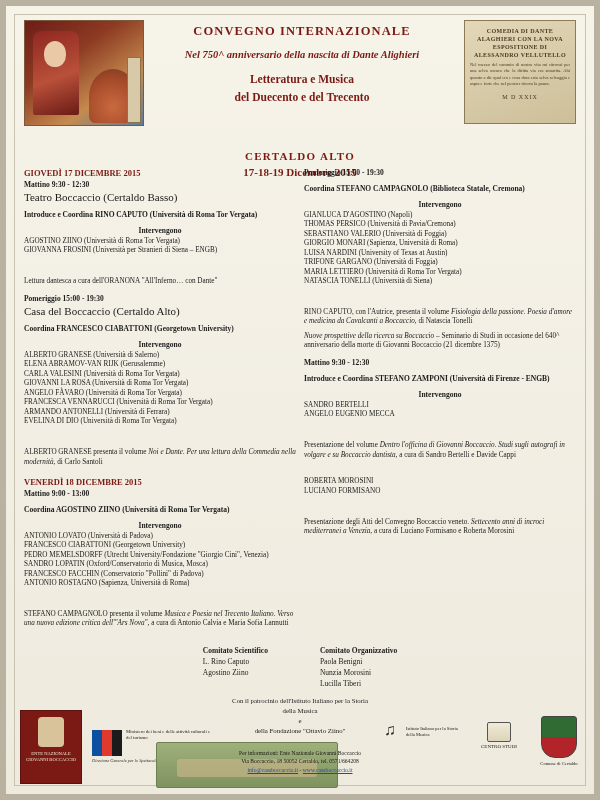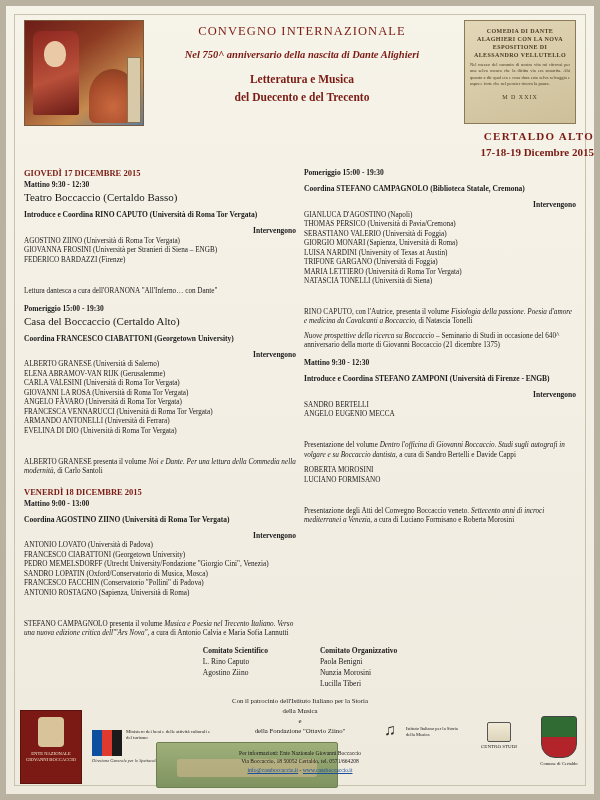--- a/index.html
+++ b/index.html
@@ -61,33 +61,33 @@
     text-align:center;
     font-family:"Liberation Serif", serif;
   }
   .hdr-right-img .bk-title{font-size:6px;font-weight:bold;letter-spacing:.4px;}
   .hdr-right-img .bk-body{margin-top:3px;font-size:4.5px;text-align:justify;}
   .hdr-right-img .bk-foot{margin-top:6px;font-size:6px;letter-spacing:1px;}
   .hdr-center{
     position:absolute;left:132px;right:128px;top:4px;text-align:center;
   }
   .t-convegno{
-    color:#7a1a12;font-size:12.5px;font-weight:normal;letter-spacing:1.1px;
+    color:#7a1a12;font-size:12.5px;font-weight:bold;letter-spacing:1.1px;
     margin-top:4px;
   }
   .t-anniv{
     color:#7a1a12;font-size:10.5px;font-style:italic;font-weight:bold;
     margin-top:10px;
   }
   .t-lett{
     color:#7a1a12;font-size:11.5px;font-weight:bold;margin-top:12px;line-height:1.35;
   }
   
   .subheader{
-    position:absolute;left:0;right:0;top:124px;text-align:right;
+    position:absolute;left:0;right:0;top:144px;text-align:center;
   }
   .t-certaldo{
     color:#7a1a12;font-size:11px;font-weight:bold;letter-spacing:1.3px;
   }
   .t-dates{
     color:#7a1a12;font-size:11px;font-weight:bold;margin-top:4px;
   }
   
   .cols{
     position:absolute;left:18px;right:18px;top:160px;height:470px;
@@ -103,21 +103,21 @@
   .time{
     font-size:7.5px;margin-top:2px;font-weight:bold;
   }
   .venue{
     font-size:11px;margin-top:2px;
   }
   .role{
     font-size:7.5px;margin-top:7px;font-weight:bold;
   }
   .interv-h{
-    font-size:7.5px;font-weight:bold;text-align:right;margin-top:7px;
+    font-size:7.5px;font-weight:bold;text-align:center;margin-top:7px;
   }
   .person{
     font-size:7.2px;margin-top:1.5px;
   }
   .note{
     font-size:7.2px;margin-top:23px;line-height:1.3;
   }
   .it{font-style:italic;}
   
   .committees{
@@ -235,21 +235,20 @@
 
     <div class="col col-left">
 
       <div class="day">GIOVEDÌ 17 DICEMBRE 2015</div>
       <div class="time">Mattino 9:30 - 12:30</div>
       <div class="venue">Teatro Boccaccio (Certaldo Basso)</div>
       <div class="role">Introduce e Coordina RINO CAPUTO (Università di Roma Tor Vergata)</div>
       <div class="interv-h">Intervengono</div>
       <div class="person">AGOSTINO ZIINO (Università di Roma Tor Vergata)</div>
       <div class="person">GIOVANNA FROSINI (Università per Stranieri di Siena – ENGB)</div>
-      <div class="person">FEDERICO BARDAZZI (Firenze)</div>
       <div class="note"><span>Lettura dantesca a cura dell'ORANONA "All'Inferno… con Dante"</span></div>
 
       <div class="time" style="margin-top:8px">Pomeriggio 15:00 - 19:30</div>
       <div class="venue">Casa del Boccaccio (Certaldo Alto)</div>
       <div class="role">Coordina FRANCESCO CIABATTONI (Georgetown University)</div>
       <div class="interv-h">Intervengono</div>
       <div class="person">ALBERTO GRANESE (Università di Salerno)</div>
       <div class="person">ELENA ABRAMOV-VAN RIJK (Gerusalemme)</div>
       <div class="person">CARLA VALESINI (Università di Roma Tor Vergata)</div>
       <div class="person">GIOVANNI LA ROSA (Università di Roma Tor Vergata)</div>
@@ -299,21 +298,21 @@
         <span class="it">Nuove prospettive della ricerca su Boccaccio</span><span> – Seminario di Studi in occasione del 640^ anniversario della morte di Giovanni Boccaccio (21 dicembre 1375)</span>
       </div>
       <div class="time" style="margin-top:8px">Mattino 9:30 - 12:30</div>
       <div class="role">Introduce e Coordina STEFANO ZAMPONI (Università di Firenze - ENGB)</div>
       <div class="interv-h">Intervengono</div>
       <div class="person">SANDRO BERTELLI</div>
       <div class="person">ANGELO EUGENIO MECCA</div>
       <div class="note">
         <span>Presentazione del volume </span><span class="it">Dentro l'officina di Giovanni Boccaccio. Studi sugli autografi in volgare e su Boccaccio dantista</span><span>, a cura di Sandro Bertelli e Davide Cappi</span>
       </div>
-      <div class="person" style="margin-top:6px">ROBERTA MOROSINI</div>
+      <div class="person" style="margin-top:17px">ROBERTA MOROSINI</div>
       <div class="person">LUCIANO FORMISANO</div>
       <div class="note">
         <span>Presentazione degli Atti del Convegno Boccaccio veneto. </span><span class="it">Settecento anni di incroci mediterranei a Venezia</span><span>, a cura di Luciano Formisano e Roberta Morosini</span>
       </div>
     </div>
   </div>
 
   <div class="committees">
     <div class="cm-wrap">
       <div class="cm">

